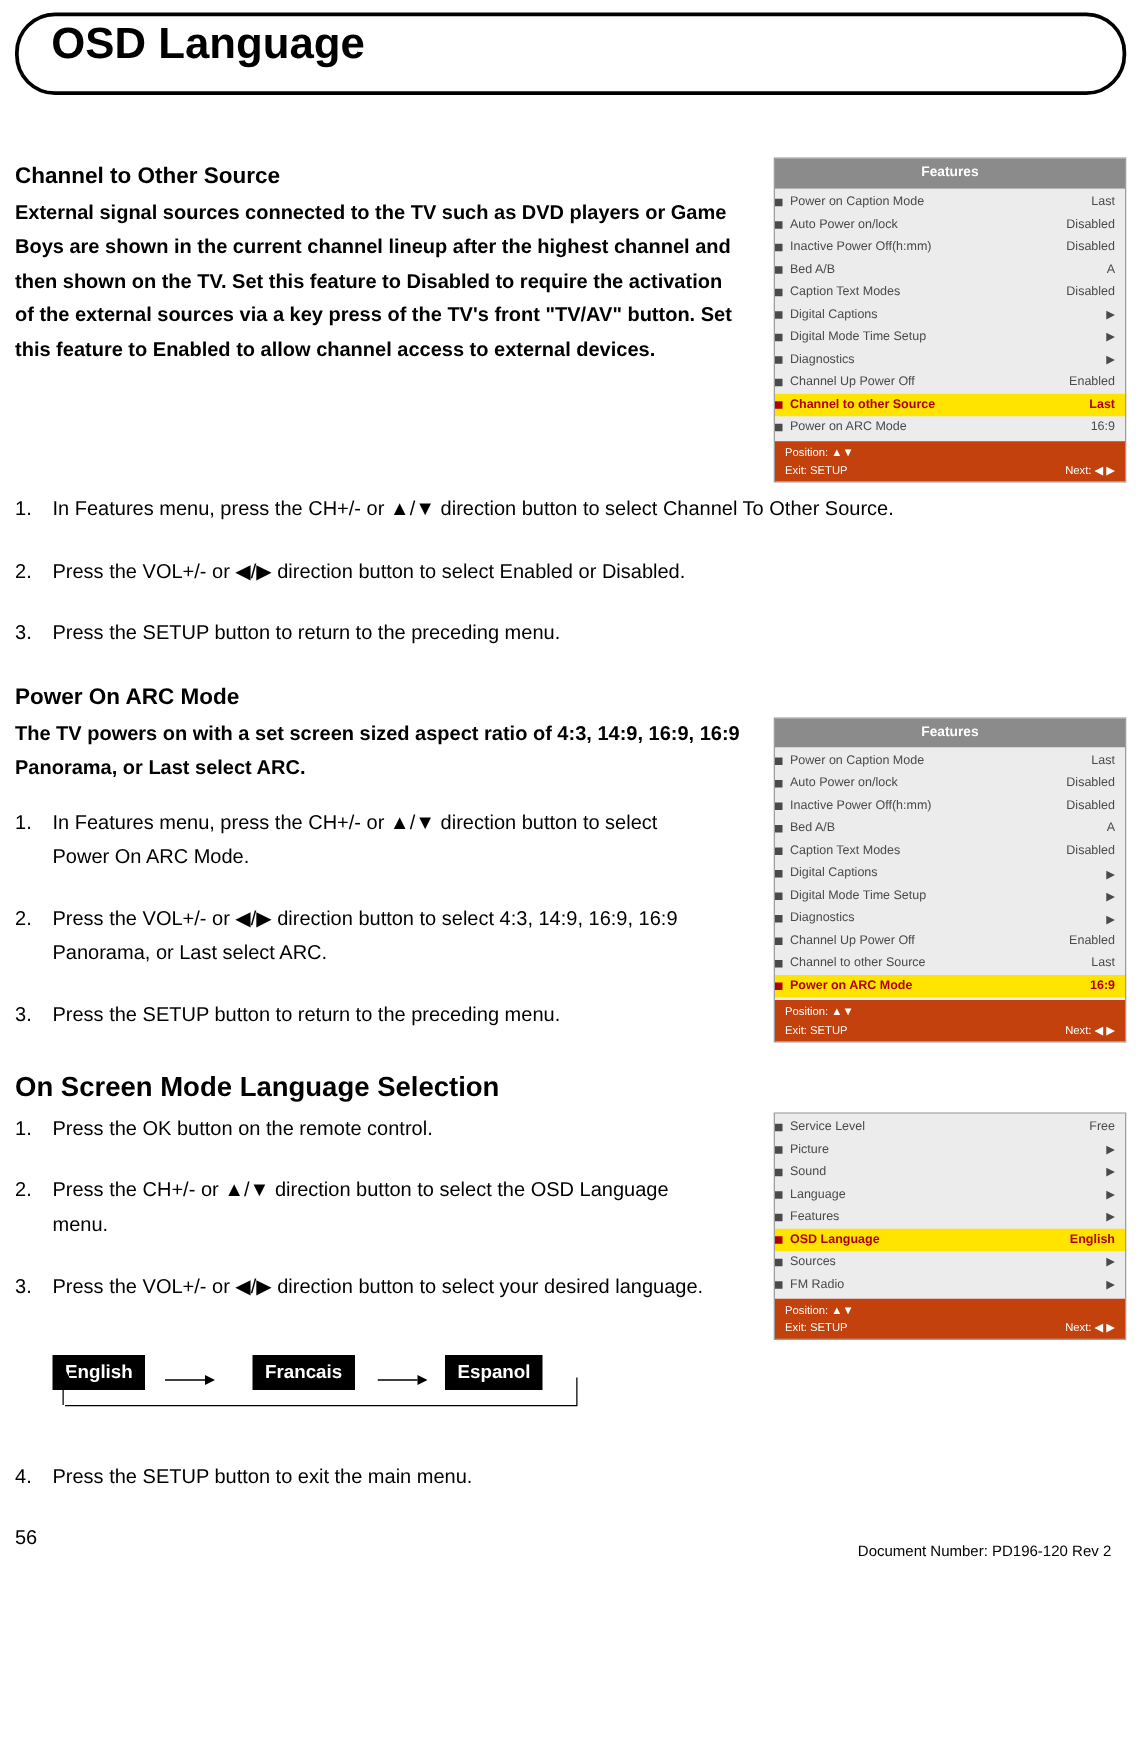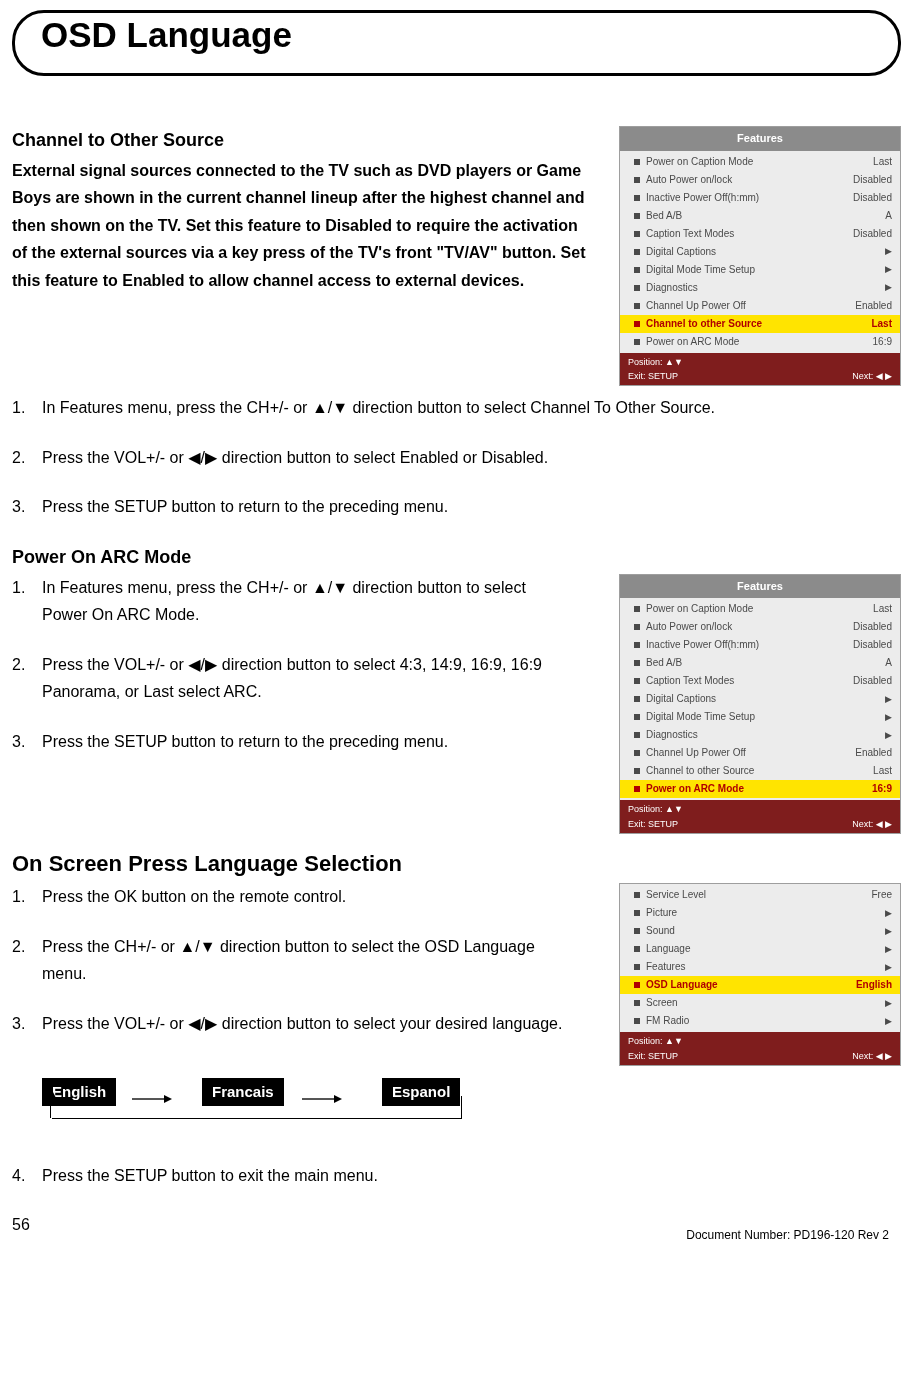--- a/index.html
+++ b/index.html
@@ -49,29 +49,29 @@
   }
   .osd-header {
     background: #8b8b8b;
     color: #fff;
     text-align: center;
     font-size: 11px;
     padding: 3px 0;
     font-weight: bold;
   }
   .osd-body { background: #ececec; padding: 2px 0; }
-  .osd-row { display: flex; justify-content: space-between; align-items: center; padding: 1px 8px 1px 14px; color: #4a4a4a; }
+  .osd-row { display: flex; justify-content: space-between; align-items: center; padding: 1px 8px 1px 0; color: #4a4a4a; }
   .osd-row.hi { background: #ffe400; color: #b00000; font-weight: bold; }
   .osd-row .bullet { width: 6px; height: 6px; background: #4a4a4a; margin-right: 6px; flex: 0 0 auto; }
   .osd-row.hi .bullet { background: #b00000; }
   .osd-row .label { flex: 1 1 auto; }
   .osd-row .value { text-align: right; flex: 0 0 auto; }
   .osd-row .arrow { font-size: 9px; }
   .osd-footer {
-    background: #7f1d1d;
+    background: #c2410c;
     color: #fff;
     font-size: 9px;
     padding: 2px 8px;
   }
   .osd-footer .fl { display: flex; justify-content: space-between; gap: 16px; }
 
   
   .lang-diagram { margin: 4px 0 24px 30px; position: relative; width: 440px; height: 60px; }
   .lang-box { position: absolute; background: #000; color: #fff; font-weight: bold; font-size: 15px; padding: 2px 10px; top: 0; }
   .lang-arrow { position: absolute; top: 10px; }
@@ -232,30 +232,31 @@
         </div>
       </div>
       <div class="osd-footer">
         <div>Position: ▲▼</div>
         <div class="fl">
           <span>Exit: SETUP</span>
           <span>Next: ◀ ▶</span>
         </div>
       </div>
     </div>
+  <p class="para">The TV powers on with a set screen sized aspect ratio of   4:3, 14:9, 16:9, 16:9 Panorama, or Last select ARC.</p>
   <ol class="steps narrow">
     <li><span class="step-text">In Features menu, press the CH+/- or ▲/▼ direction button to select Power On ARC Mode.</span></li>
     <li><span class="step-text">Press the VOL+/- or ◀/▶ direction button to select 4:3, 14:9, 16:9, 16:9 Panorama, or Last select ARC.</span></li>
     <li><span class="step-text">Press the SETUP button to return to the preceding menu.</span></li>
   </ol>
   <div class="clear"></div>
 </div>
 
 <div>
-  <div class="section-heading-lg">On Screen Press Language Selection</div>
+  <div class="section-heading-lg">On Screen Mode Language Selection</div>
   <div class="osd float-img">
       <div class="osd-body">
         <div class="osd-row">
           <span class="bullet"></span>
           <span class="label">Service Level</span>
           <span class="value">Free</span>
         </div>
         <div class="osd-row">
           <span class="bullet"></span>
           <span class="label">Picture</span>
@@ -276,21 +277,21 @@
           <span class="label">Features</span>
           <span class="value arrow">▶</span>
         </div>
         <div class="osd-row hi">
           <span class="bullet"></span>
           <span class="label">OSD Language</span>
           <span class="value">English</span>
         </div>
         <div class="osd-row">
           <span class="bullet"></span>
-          <span class="label">Screen</span>
+          <span class="label">Sources</span>
           <span class="value arrow">▶</span>
         </div>
         <div class="osd-row">
           <span class="bullet"></span>
           <span class="label">FM Radio</span>
           <span class="value arrow">▶</span>
         </div>
       </div>
       <div class="osd-footer">
         <div>Position: ▲▼</div>
@@ -315,21 +316,21 @@
           <polygon points="48,1 60,7 48,13" fill="#000"></polygon>
         </svg>
     </div>
     <div class="lang-box" style="left:160px;">Francais</div>
     <div class="lang-arrow" style="left:260px;">
       <svg class="arrow-svg" viewBox="0 0 60 14">
           <line x1="0" y1="7" x2="48" y2="7" stroke="#000" stroke-width="2"></line>
           <polygon points="48,1 60,7 48,13" fill="#000"></polygon>
         </svg>
     </div>
-    <div class="lang-box" style="left:340px;">Espanol</div>
+    <div class="lang-box" style="left:314px;">Espanol</div>
     <div class="lang-return"></div>
     <div class="lang-return-arrowhead">
       <svg width="14" height="14" viewBox="0 0 14 14">
           <polygon points="7,0 13,12 1,12" fill="#000"></polygon>
         </svg>
     </div>
   </div>
 
   <ol class="steps" start="4" style="counter-reset: step 3;">
     <li><span class="step-text">Press the SETUP button to exit the main menu.</span></li>

